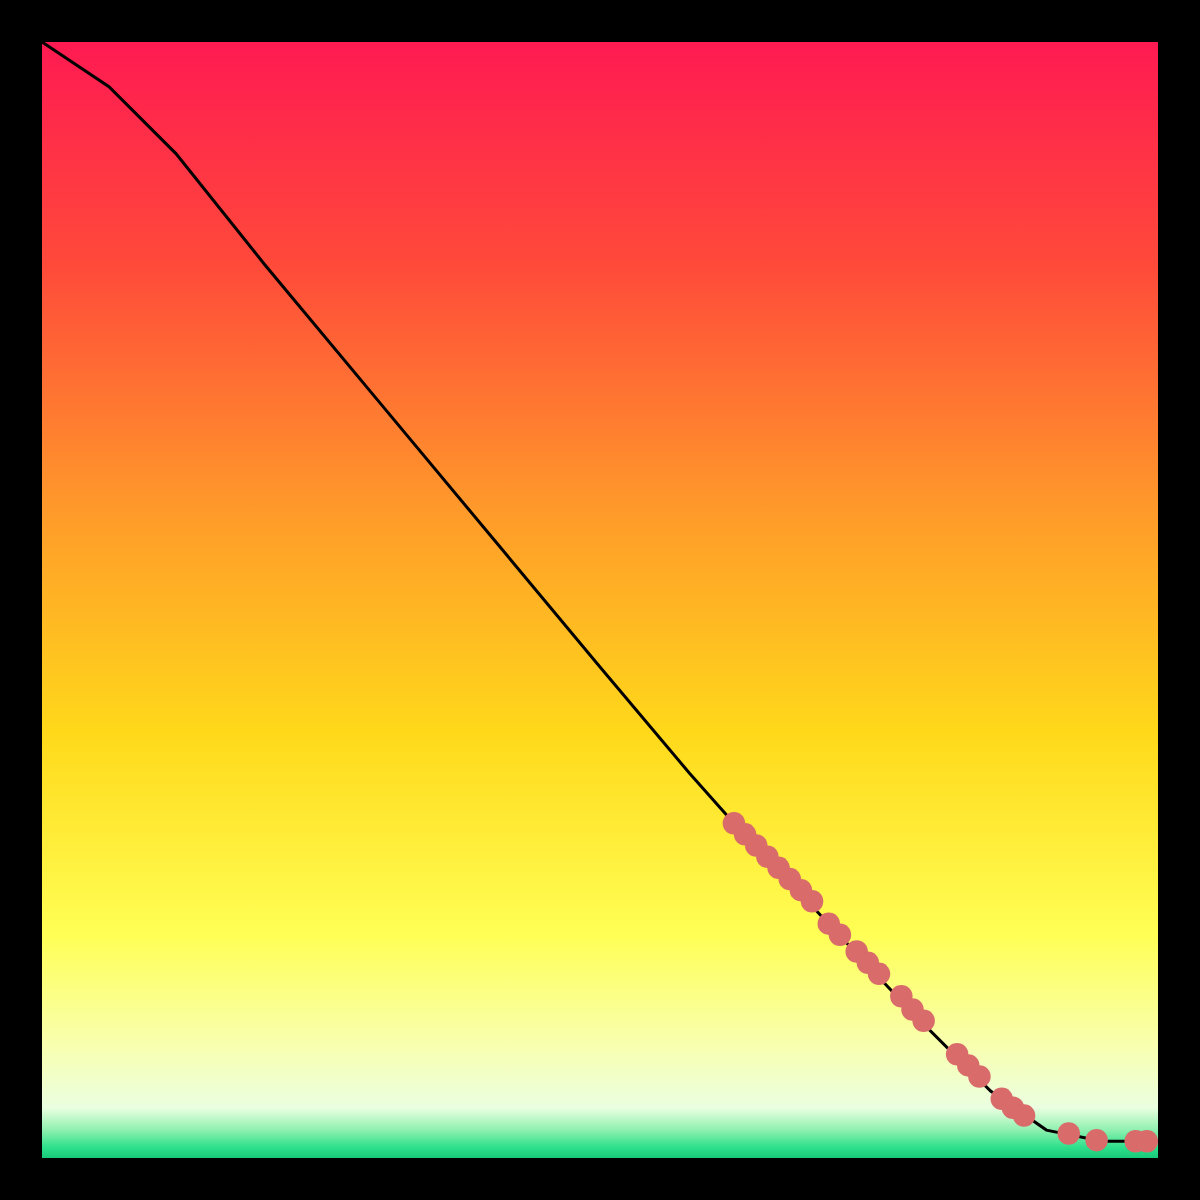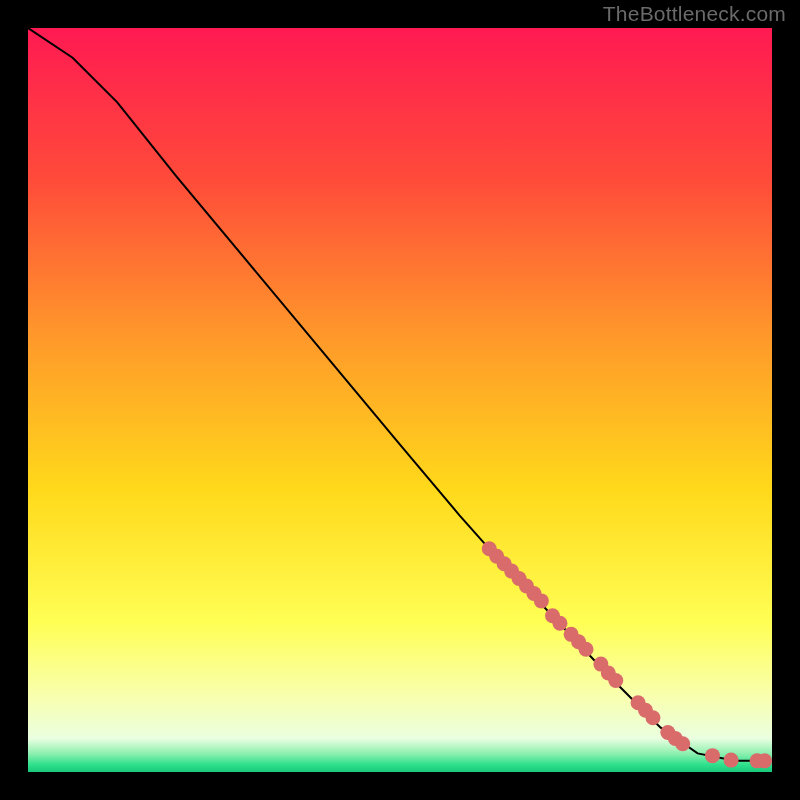--- a/index.html
+++ b/index.html
@@ -34,21 +34,20 @@
     height: 744px;
   }
   .plot svg {
     display: block;
   }
 </style>
 </head>
 <body>
 
 <div class="stage">
-  <div class="attribution">TheBottleneck.com</div>
 
   <div class="plot">
     <svg id="plot-svg" viewBox="0 0 744 744" width="744" height="744">
       <defs>
         <linearGradient id="bg-grad" x1="0" y1="0" x2="0" y2="1">
             <stop offset="0%" stop-color="#ff1a52"></stop>
             <stop offset="20%" stop-color="#ff4a3a"></stop>
             <stop offset="42%" stop-color="#ff9a2a"></stop>
             <stop offset="62%" stop-color="#ffd91a"></stop>
             <stop offset="80%" stop-color="#ffff55"></stop>

